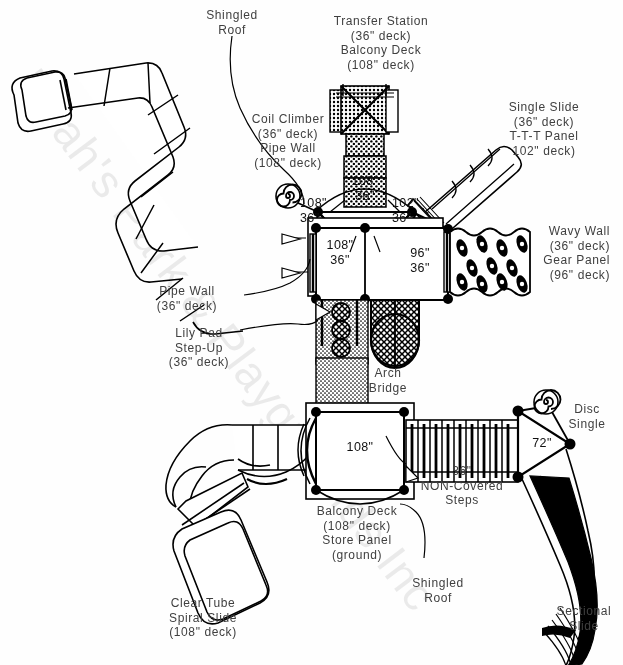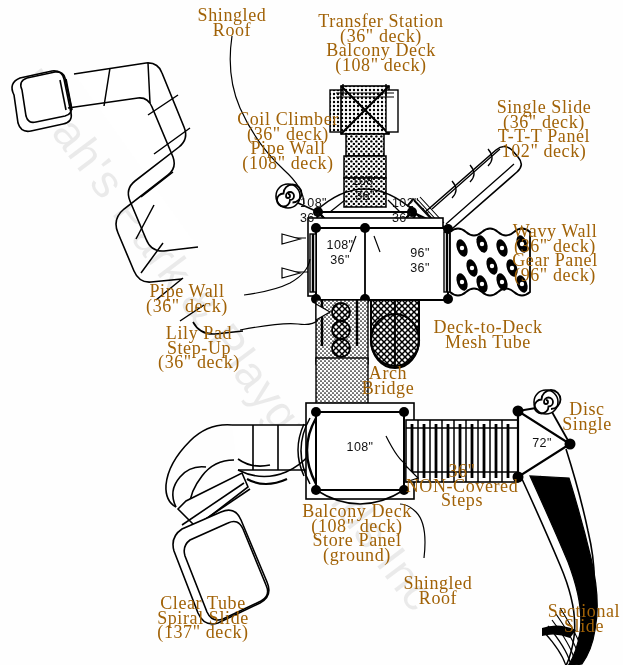--- a/index.html
+++ b/index.html
@@ -18,24 +18,24 @@
     overflow: hidden;
   }
   #drawing {
     position: absolute;
     left: 0; top: 0;
     width: 623px;
     height: 665px;
   }
   .lbl {
     position: absolute;
-    font-family: Liberation Serif, serif;
-    font-size: 18px;
+    font-family: Liberation Sans, sans-serif;
+    font-size: 12px;
     line-height: 14.5px;
-    color: #a16207;
+    color: #404040;
     letter-spacing: 0.6px;
     white-space: pre;
     text-align: center;
   }
   .dim {
     position: absolute;
     font-family: "Liberation Sans", sans-serif;
     font-size: 12.5px;
     line-height: 15px;
     color: #111111;
@@ -337,34 +337,32 @@
   <div class="lbl" style="left:232px; top:112px; width:112px;">Coil Climber
 (36" deck)
 Pipe Wall
 (108" deck)</div>
 
   <div class="lbl" style="left:485px; top:100px; width:118px;">Single Slide
 (36" deck)
 T-T-T Panel
 102" deck)</div>
 
-  <div class="lbl" style="left:500px; top:224px; width:110px;">Wavy Wall
+  <div class="lbl" style="left:500px; top:224px; width:110px;text-align:right;">Wavy Wall
 (36" deck)
 Gear Panel
 (96" deck)</div>
 
   <div class="lbl" style="left:134px; top:284px; width:106px;">Pipe Wall
 (36" deck)</div>
 
   <div class="lbl" style="left:146px; top:326px; width:106px;">Lily Pad
 Step-Up
 (36" deck)</div>
 
-  <div class="lbl" style="left:424px; top:320px; width:128px;">Deck-to-Deck
-Mesh Tube</div>
 
   <div class="lbl" style="left:360px; top:366px; width:56px; text-align:center;">Arch
 Bridge</div>
 
   <div class="lbl" style="left:556px; top:402px; width:62px;">Disc
 Single</div>
 
   <div class="lbl" style="left:398px; top:464px; width:128px;">36"
 NON-Covered
 Steps</div>
@@ -372,21 +370,21 @@
   <div class="lbl" style="left:294px; top:504px; width:126px;">Balcony Deck
 (108" deck)
 Store Panel
 (ground)</div>
 
   <div class="lbl" style="left:396px; top:576px; width:84px;">Shingled
 Roof</div>
 
   <div class="lbl" style="left:140px; top:596px; width:126px;">Clear Tube
 Spiral Slide
-(137" deck)</div>
+(108" deck)</div>
 
   <div class="lbl" style="left:546px; top:604px; width:76px;">Sectional
 Slide</div>
 
   <div class="dim" style="left:338px; top:174px; width:54px;">108"
 36"</div>
 
   <div class="dim" style="left:300px; top:196px; width:48px; text-align:left;">108"
 36"</div>
 

